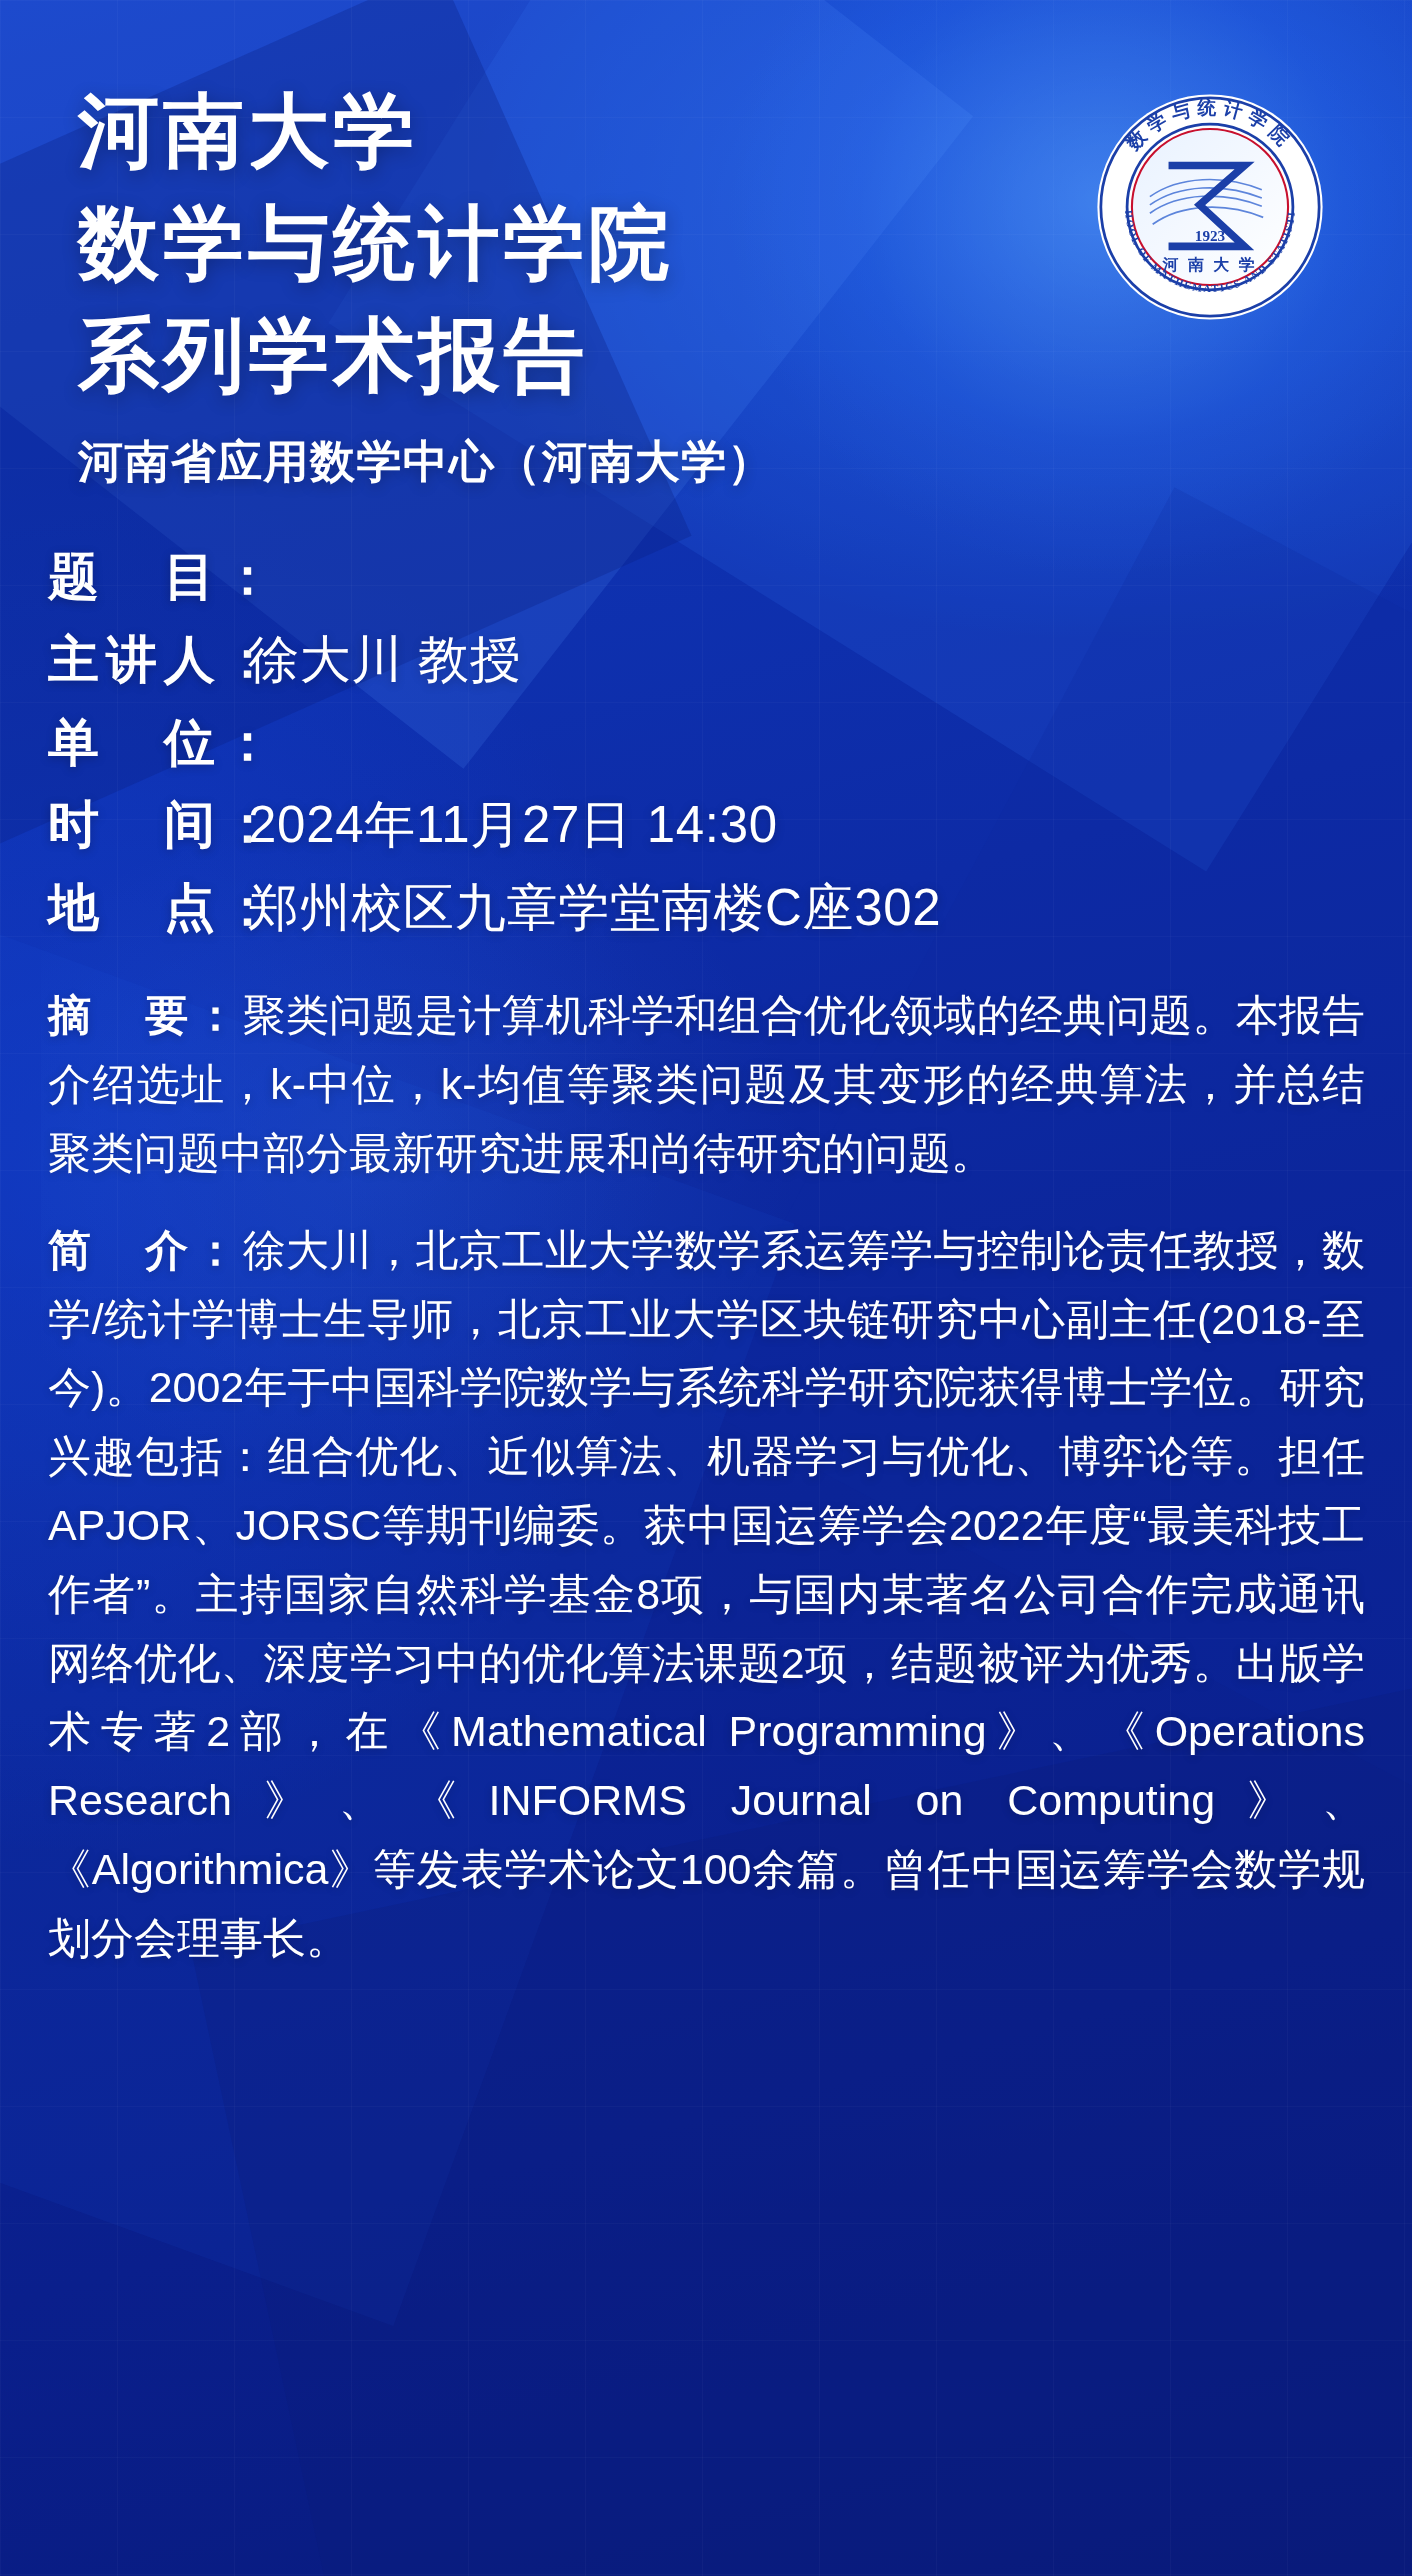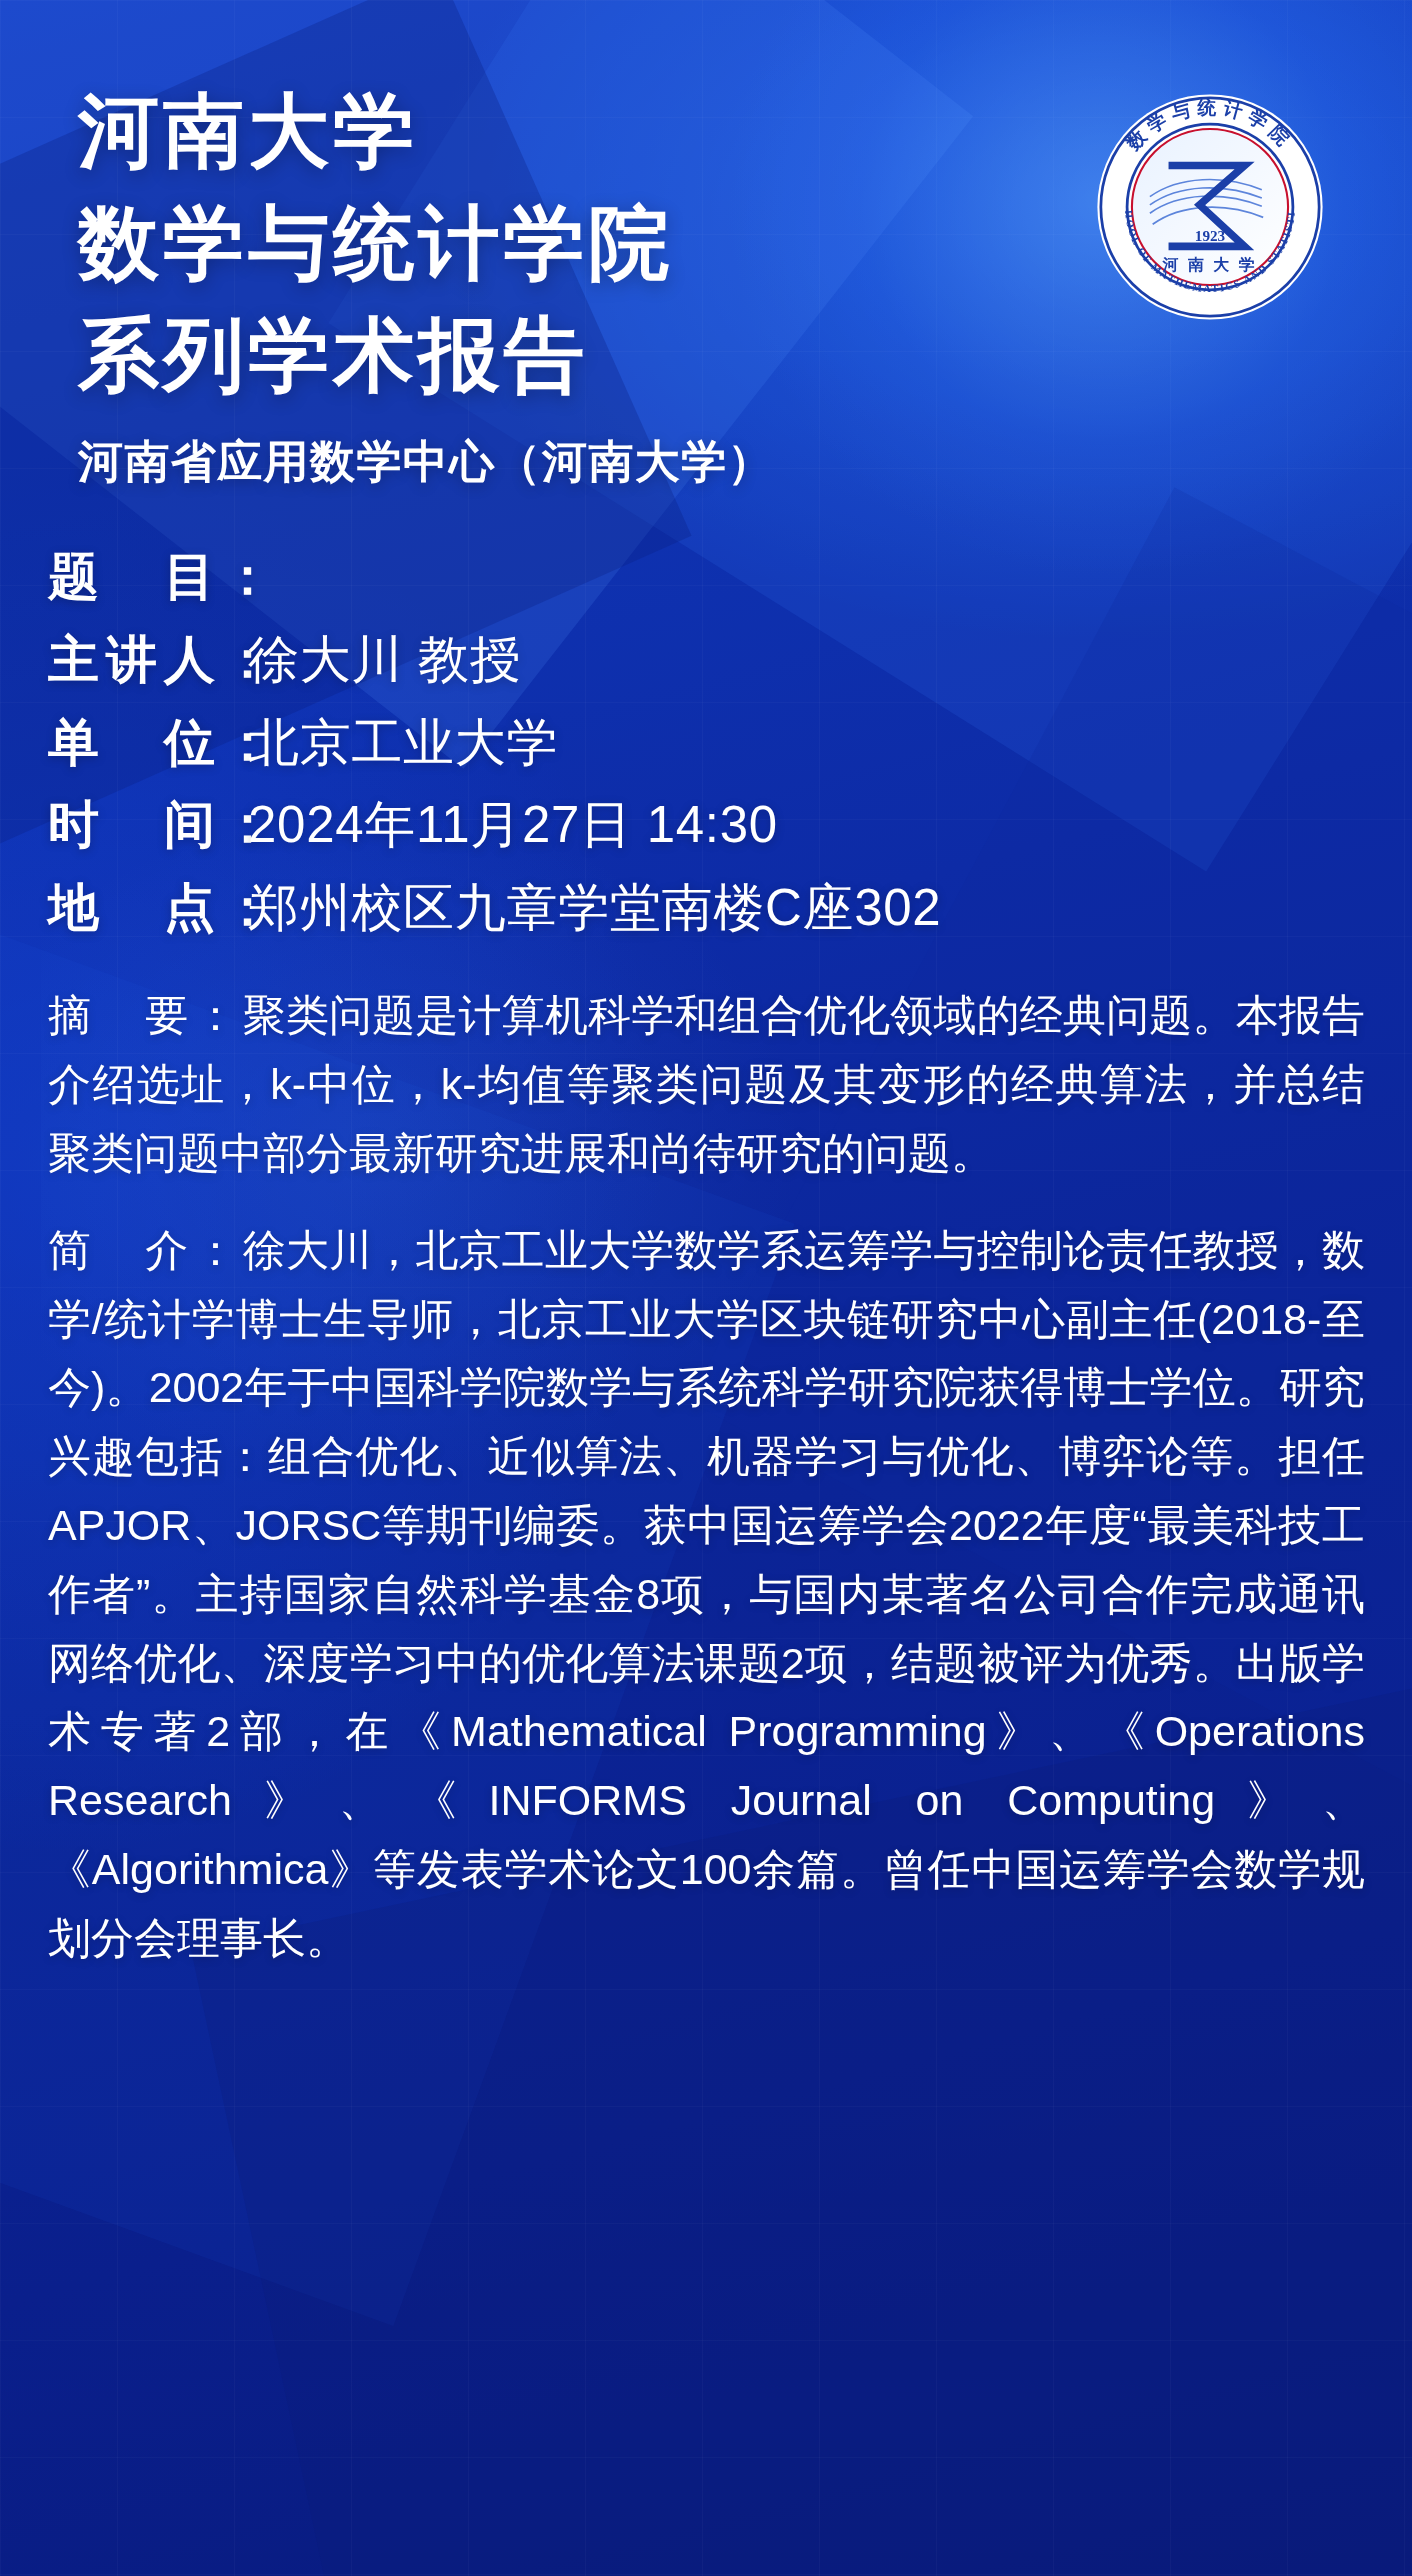--- a/index.html
+++ b/index.html
@@ -126,21 +126,21 @@
     color: #ffffff;
     font-size: 43px;
     line-height: 1.60;
     text-align: justify;
     text-justify: inter-ideograph;
     margin: 0 0 28px 0;
     font-weight: 500;
     text-shadow: 0 2.1px 8.3px rgba(0,0,0,0.22);
   }
   .para b {
-    font-weight: 400;
+    font-weight: 700;
     letter-spacing: 5.5px;
   }
   .para .lab-gap { letter-spacing: 5.5px; }
 </style>
 </head>
 <body>
 
 <div class="poster">
   <div class="facet f1"></div>
   <div class="facet f3"></div>
@@ -209,21 +209,20 @@
     <div class="info">
       <div class="info-row">
         <span class="info-label">题　目：</span>
       </div>
       <div class="info-row">
         <span class="info-label">主讲人：</span>
         <span class="info-value">徐大川 教授</span>
       </div>
       <div class="info-row">
         <span class="info-label">单　位：</span>
-        <span class="info-value">北京工业大学</span>
       </div>
       <div class="info-row">
         <span class="info-label">时　间：</span>
         <span class="info-value">2024年11月27日 14:30</span>
       </div>
       <div class="info-row">
         <span class="info-label">地　点：</span>
         <span class="info-value">郑州校区九章学堂南楼C座302</span>
       </div>
     </div>

